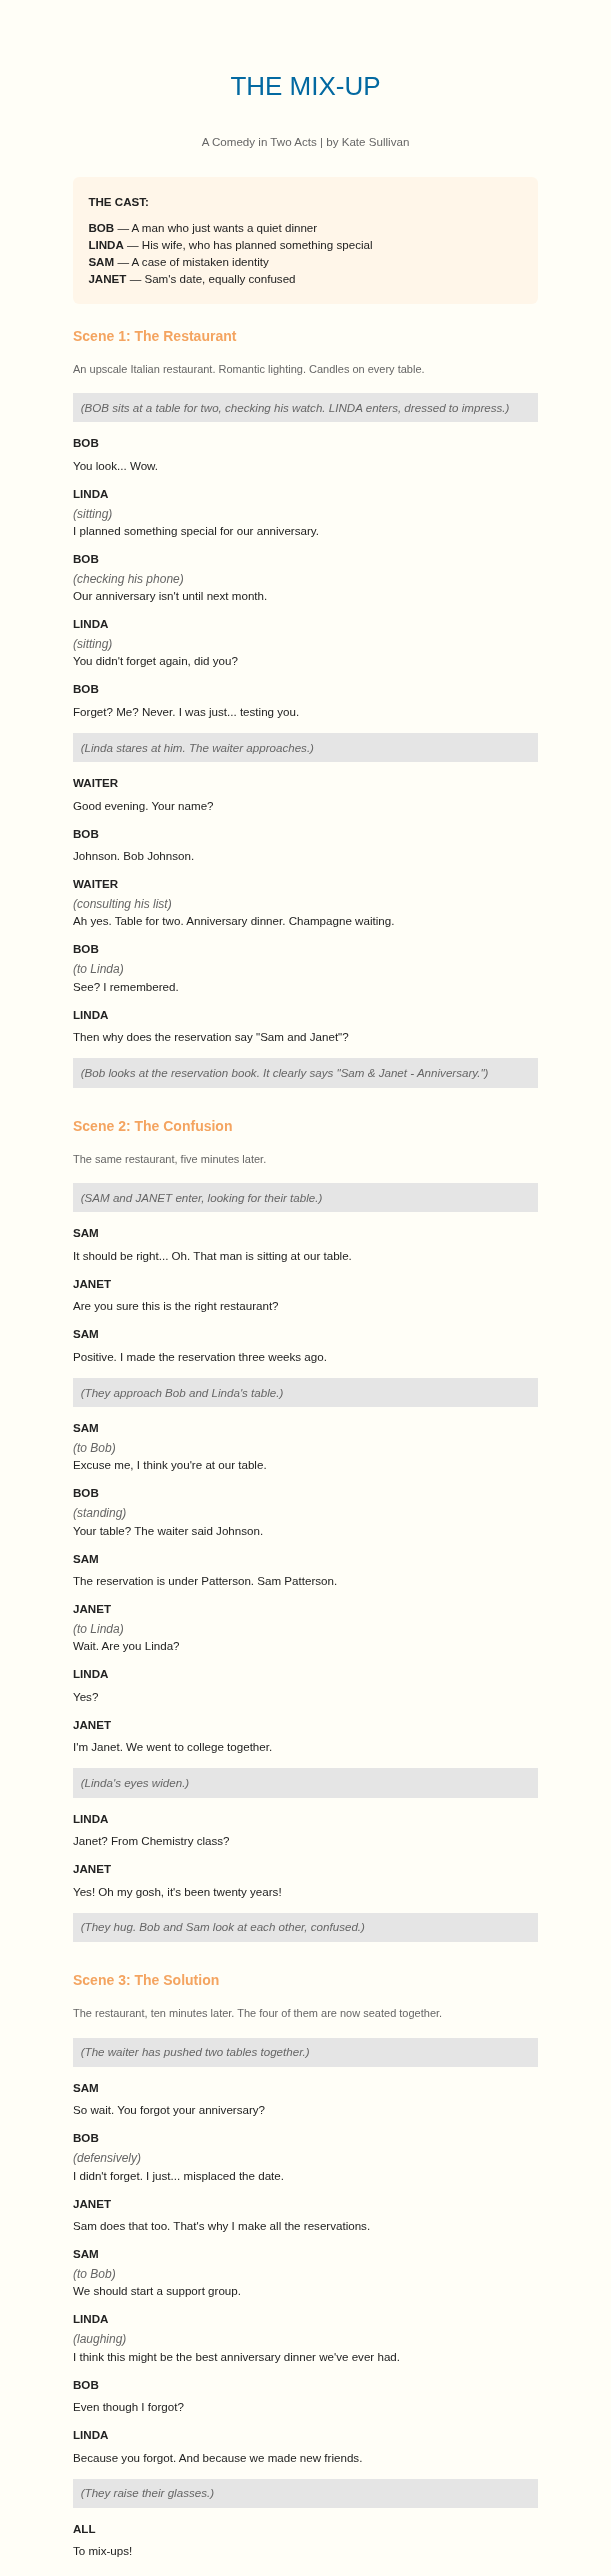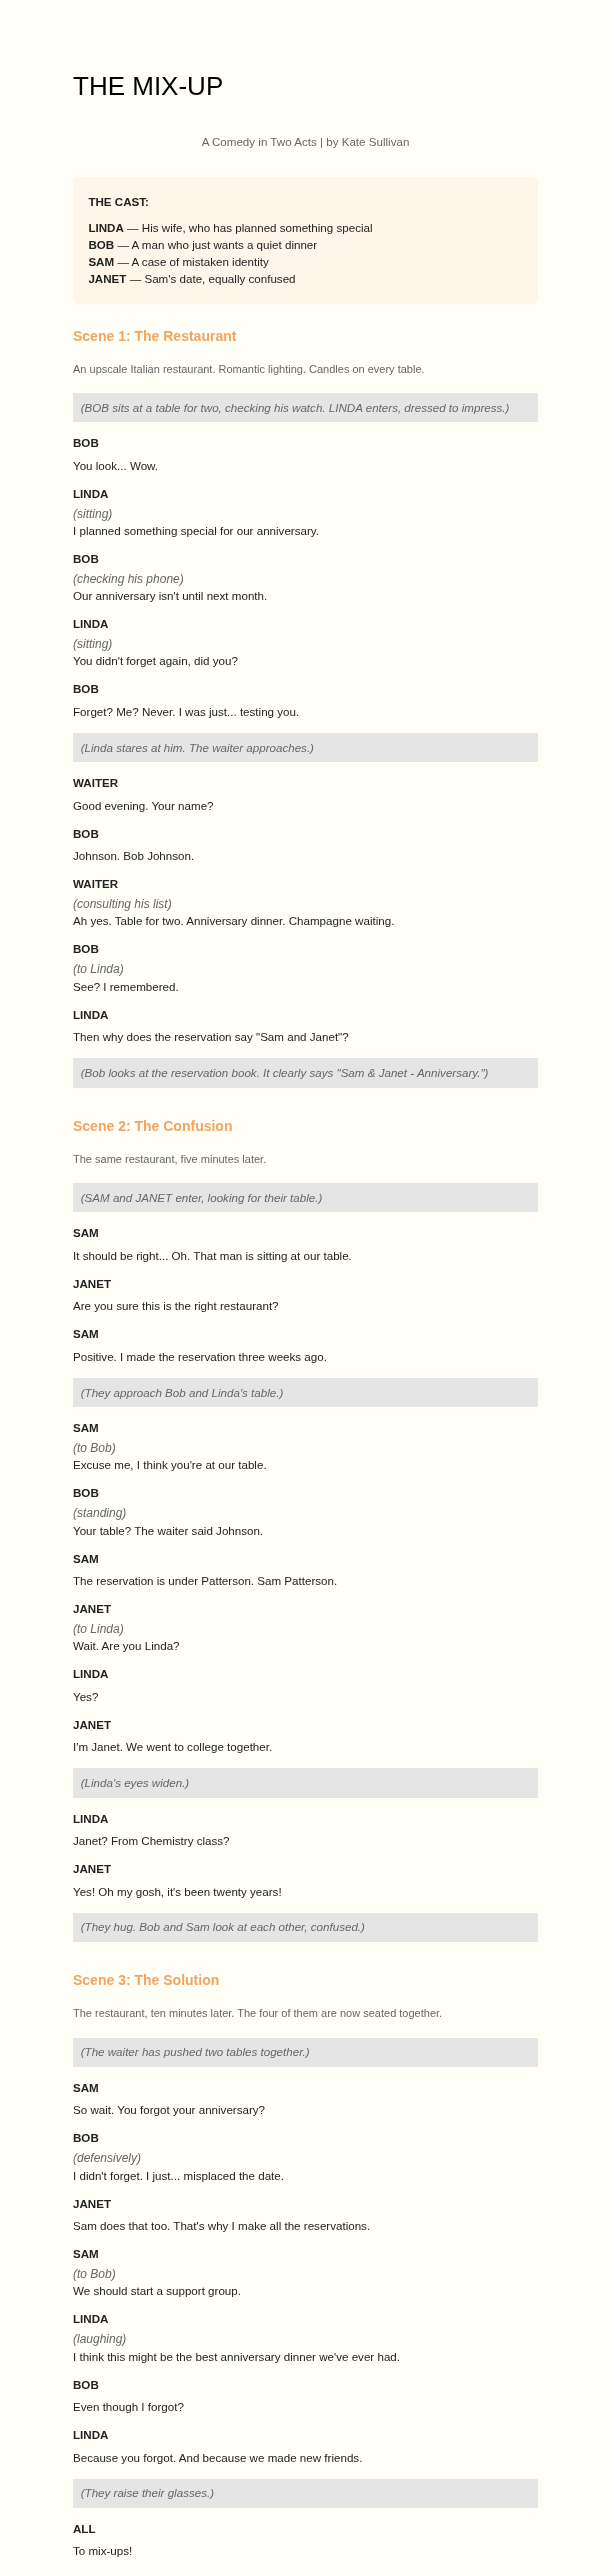--- a/index.html
+++ b/index.html
@@ -14,24 +14,24 @@
       color: #222222;
       border-bottom: 0.8px solid #dcdcdc;
       box-sizing: border-box;
     }
     .page {
       width: 465px;
       margin: 0 auto;
       padding: 71px 0 92px 0;
     }
     .title {
-      text-align: left;
+      text-align: center;
       font-size: 26px;
       font-weight: normal;
-      color: #000000;
+      color: #0369a1;
       margin: 0 0 32px 0;
       line-height: 1.2;
     }
     .subtitle {
       text-align: center;
       font-size: 11.6px;
       color: #666;
       margin: 0 0 28px 0;
       line-height: 1.3;
     }
@@ -97,22 +97,22 @@
   </style>
 </head>
 <body>
 
 <div class="page">
   <h1 class="title">THE MIX-UP</h1>
   <div class="subtitle">A Comedy in Two Acts | by Kate Sullivan</div>
 
   <div class="cast-box">
     <div class="cast-heading">THE CAST:</div>
+    <div class="cast-item"><span class="cast-name">BOB</span><span> — A man who just wants a quiet dinner</span></div>
     <div class="cast-item"><span class="cast-name">LINDA</span><span> — His wife, who has planned something special</span></div>
-    <div class="cast-item"><span class="cast-name">BOB</span><span> — A man who just wants a quiet dinner</span></div>
     <div class="cast-item"><span class="cast-name">SAM</span><span> — A case of mistaken identity</span></div>
     <div class="cast-item"><span class="cast-name">JANET</span><span> — Sam's date, equally confused</span></div>
   </div>
 
   <div id="scenes">
       <section class="scene">
         <h2 class="scene-heading">Scene 1: The Restaurant</h2>
         <div class="setting">An upscale Italian restaurant. Romantic lighting. Candles on every table.</div>
         <div class="direction">(BOB sits at a table for two, checking his watch. LINDA enters, dressed to impress.)</div>
         <div class="line-block">

